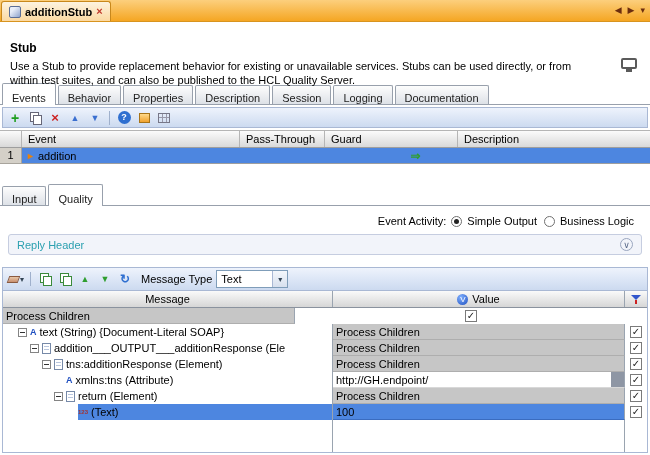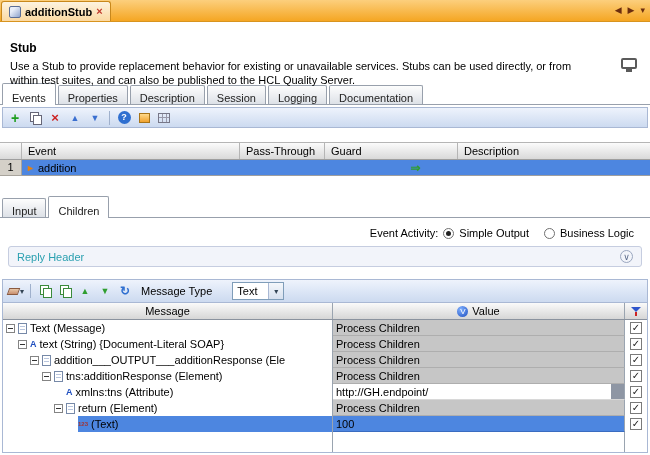--- a/index.html
+++ b/index.html
@@ -40,51 +40,51 @@
 .ic-grid{width:12px;height:10px;border:1px solid #778;display:inline-block;background:linear-gradient(to right,transparent 0 3px,#99a 3px 4px,transparent 4px 7px,#99a 7px 8px,transparent 8px),linear-gradient(to bottom,transparent 0 3px,#99a 3px 4px,transparent 4px)}
 .ic-pages{width:11px;height:12px;position:relative;display:inline-block}
 .ic-pages::before{content:"";position:absolute;left:0;top:0;width:7px;height:8px;border:1px solid #667;background:#fff}
 .ic-pages::after{content:"";position:absolute;left:3px;top:3px;width:7px;height:8px;border:1px solid #667;background:#fff}
 .ic-pages.green::before,.ic-pages.green::after{border-color:#3a8a3a}
 .ic-eraser{width:11px;height:7px;background:linear-gradient(#e8c7a8,#c98f6e);border:1px solid #8a5a40;transform:skewX(-20deg);display:inline-block}
 .caret{font-size:8px;color:#345;margin-left:1px}
 .ic-refresh{color:#2f6fd0;font-weight:bold;font-size:12px}
 
 
-.ev-header{display:flex;height:18px;margin-top:12px;background:linear-gradient(#fbfbfb,#d9d9d9);border-top:1px solid #b5b5b5;border-bottom:1px solid #9e9e9e;flex:0 0 auto}
+.ev-header{display:flex;height:18px;margin-top:0;background:linear-gradient(#fbfbfb,#d9d9d9);border-top:1px solid #b5b5b5;border-bottom:1px solid #9e9e9e;flex:0 0 auto}
 .ev-h{border-right:1px solid #b5b5b5;padding:2px 6px;white-space:nowrap;overflow:hidden}
 .ev-h.gutter{width:22px;padding:0}
 .w-event{width:218px}.w-guard{width:133px}.w-pass{width:85px}.w-desc{flex:1;border-right:none}
 .ev-row{display:flex;height:16px;flex:0 0 auto}
 .ev-gutter{width:22px;background:#d4d0c8;border-right:1px solid #a8a49c;border-bottom:1px solid #a8a49c;text-align:center;line-height:15px}
 .ev-main{flex:1;display:flex;background:#4d86e0;border-bottom:1px solid #9e9e9e}
 .ev-cell{display:flex;align-items:center;padding:0 4px;overflow:hidden;white-space:nowrap}
 .ev-cell.center{justify-content:center}
 .ic-evarrow{color:#e8820c;font-size:9px;margin-right:3px}
 .ic-pass{color:#2f9e2f;font-weight:bold;font-size:12px}
 .spacer{height:20px;flex:0 0 auto}
 
 
 .sub-tabs{display:flex;align-items:flex-end;height:22px;padding-left:2px;border-bottom:1px solid #98a0ac;flex:0 0 auto}
 
 
 .activity{flex:1;display:flex;flex-direction:column;background:#fff;overflow:hidden}
 .ea-row{height:24px;display:flex;align-items:center;justify-content:flex-end;gap:5px;padding:6px 16px 0 0;flex:0 0 auto}
 .radio{width:11px;height:11px;border:1px solid #707070;border-radius:50%;background:#fff;position:relative;flex:0 0 auto}
 .radio.sel::after{content:"";position:absolute;left:2px;top:2px;width:5px;height:5px;border-radius:50%;background:#222}
-.ea-opt{margin-right:10px}
+.ea-opt{margin-right:2px}
 .reply-bar{height:21px;margin:4px 8px;background:#f2f4fa;border:1px solid #c6cde0;border-radius:3px;display:flex;align-items:center;padding:0 8px;color:#2ba0b0;flex:0 0 auto}
 .reply-chevron{margin-left:auto;width:13px;height:13px;border:1px solid #9aa6bf;border-radius:50%;color:#5a6a8a;font-size:9px;line-height:12px;text-align:center}
 .gap8{height:8px;flex:0 0 auto}
 
 
 .msg-panel{flex:1;margin:0 2px 2px;border:1px solid #a9b8d4;display:flex;flex-direction:column;overflow:hidden}
 .msg-toolbar{height:23px;background:linear-gradient(#eef3fc,#ccdaf0);border-bottom:1px solid #a9b8d4;display:flex;align-items:center;gap:4px;padding:0 5px;flex:0 0 auto}
 .mt-label{margin-left:4px}
-.mt-select{width:52px;height:18px;border:1px solid #7f9db9;background:#fff;display:flex;align-items:center;padding-left:4px;margin-left:16px}
+.mt-select{width:72px;height:18px;border:1px solid #7f9db9;background:#fff;display:flex;align-items:center;padding-left:4px;margin-left:0}
 .mt-caret{margin-left:auto;width:15px;height:100%;background:linear-gradient(#f4f7fb,#d7e0ee);border-left:1px solid #a9b8d4;display:flex;align-items:center;justify-content:center;font-size:8px;color:#345}
 .tree-header{display:flex;height:17px;background:linear-gradient(#fafafa,#d6d6d6);border-bottom:1px solid #8a929e;flex:0 0 auto}
 .th{display:flex;align-items:center;justify-content:center;border-right:1px solid #9aa4b0;overflow:hidden}
 .th-msg{width:330px}.th-val{width:292px}.th-chk{flex:1;border-right:none}
 .ic-v{width:11px;height:11px;border-radius:50%;background:radial-gradient(circle at 35% 30%,#7fb0ff,#1f4fbf);color:#fff;font-size:8px;line-height:11px;text-align:center;margin-right:4px}
 .ic-filter{position:relative;width:12px;height:12px}
 .ic-filter::before{content:"";position:absolute;left:1px;top:2px;border-left:5px solid transparent;border-right:5px solid transparent;border-top:5px solid #2f55cc}
 .ic-filter::after{content:"";position:absolute;left:5px;top:7px;width:2px;height:4px;background:#cc2222}
 
 .t-row{display:flex;height:16px;flex:0 0 auto}
@@ -131,20 +131,21 @@
   </div>
 
   <div class="stub-header">
     <div class="stub-title">Stub</div>
     <div class="stub-desc">Use a Stub to provide replacement behavior for existing or unavailable services. Stubs can be used directly, or from within test suites, and can also be published to the HCL Quality Server.</div>
     <span class="monitor-icon"></span>
   </div>
 
   <div class="tabs-row">
     <div class="tab active">Events</div>
+    <div class="tab">Behavior</div>
     <div class="tab">Properties</div>
     <div class="tab">Description</div>
     <div class="tab">Session</div>
     <div class="tab">Logging</div>
     <div class="tab">Documentation</div>
   </div>
 
   <div class="toolbar">
     <span class="tbi ic-add">+</span>
     <span class="tbi">
@@ -184,21 +185,21 @@
           <span class="ic-pass">⇒</span>
         </div>
       <div class="ev-cell w-desc"></div>
     </div>
   </div>
 
   <div class="spacer"></div>
 
   <div class="sub-tabs">
     <div class="tab">Input</div>
-    <div class="tab active">Children</div>
+    <div class="tab active">Quality</div>
   </div>
 
   <div class="activity">
 
     <div class="ea-row">
       <span>Event Activity:</span>
       <span class="radio sel"></span>
       <span class="ea-opt">Simple Output</span>
       <span class="radio"></span>
       <span>Business Logic</span>
@@ -240,27 +241,20 @@
         <div class="th th-val">
           <span class="ic-v">V</span>
           <span>Value</span>
         </div>
         <div class="th th-chk">
             <span class="ic-filter"></span>
           </div>
       </div>
 
       <div class="t-row">
-        <div class="t-msg ind0">
-          <span class="exp"></span>
-          <div class="sel-wrap">
-              <span class="ic-doc"></span>
-              <span>Text (Message)</span>
-            </div>
-        </div>
         <div class="t-val grey">
             <span class="vtext">Process Children</span>
           </div>
         <div class="t-chk">
             <span class="cb">✓</span>
           </div>
       </div>
 
       <div class="t-row">
         <div class="t-msg ind1">

